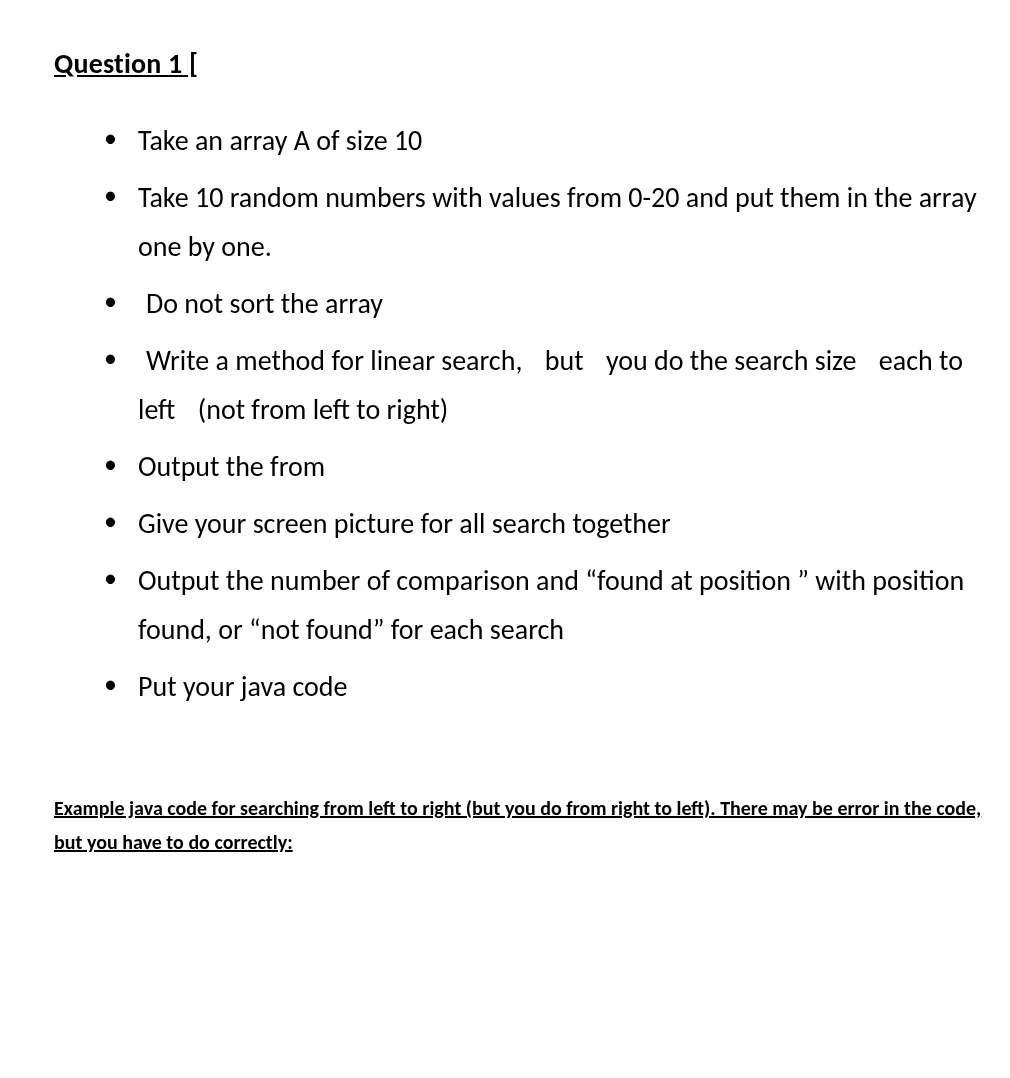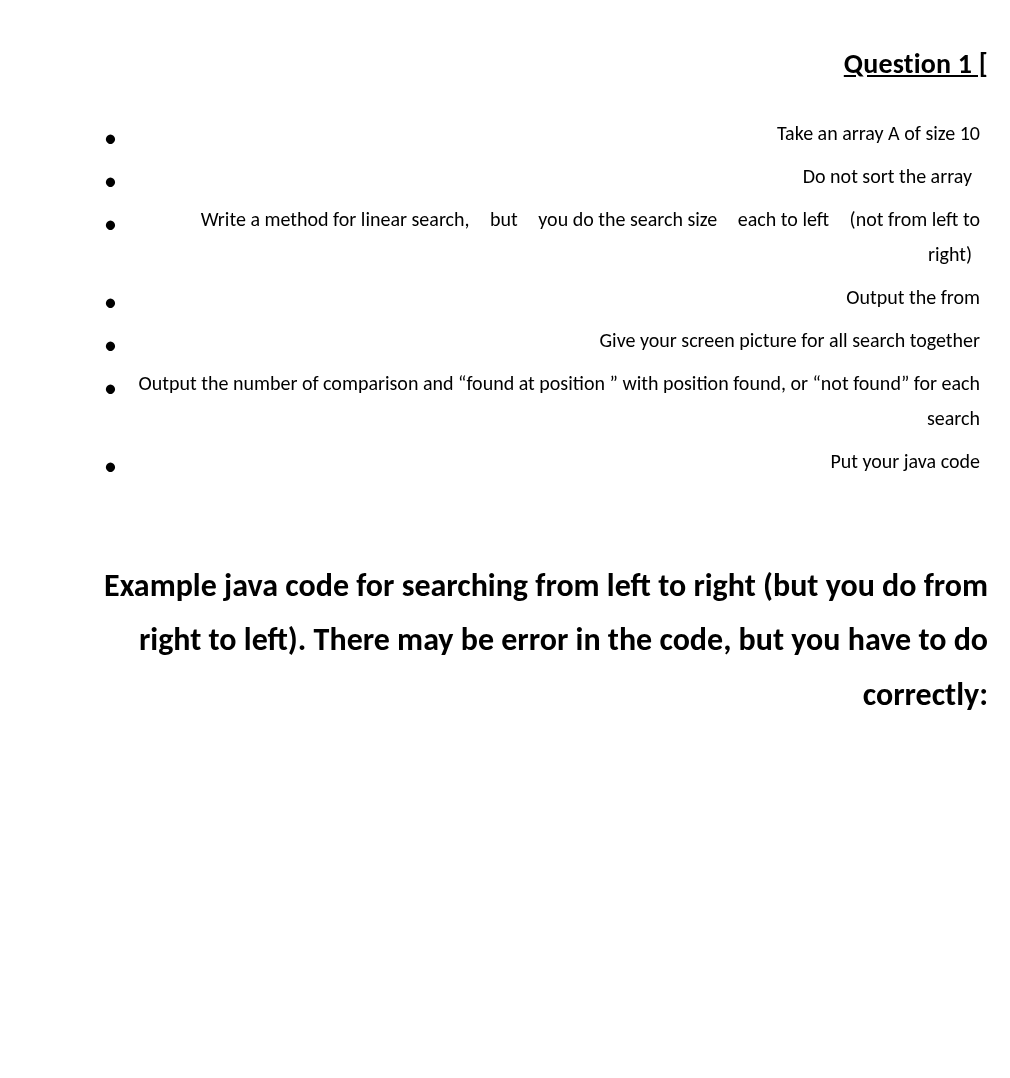--- a/index.html
+++ b/index.html
@@ -1,19 +1,18 @@
 <!DOCTYPE html>
 <html><head>
   <meta charset="utf-8">
   <style>
     * {
       margin: 8px;
       padding: 0;
       box-sizing: border-box;
-      text-align: right;
     }
     body {
       font-family: Calibri, 'Segoe UI', Arial, sans-serif;
       background: #ffffff;
       color: #000000;
       width: 1010px;
       padding: 15px 30px 40px 30px;
       font-size: 28px;
       line-height: 1.75;
     }
@@ -26,46 +25,48 @@
     }
     ul {
       list-style: none;
       padding-left: 42px;
       margin-bottom: 80px;
     }
     li {
       position: relative;
       padding-left: 34px;
       margin-bottom: 2px;
-      font-size: 20px;
+      font-size: 28px;
     }
     li::before {
       content: "•";
       position: absolute;
       left: 0;
       top: 0;
       font-size: 26px;
     }
     .b {
       font-weight: normal;
     }
     .footer-heading {
       font-weight: bold;
-      font-size: 32px;
+      text-decoration: underline;
+      font-size: 20px;
       line-height: 1.7;
       padding-left: 0;
     }
   </style>
 </head>
 <body>
 
 <div class="heading">Question 1 [</div>
 
 <ul>
   <li>Take an array A of size 10</li>
+  <li>Take 10 random numbers with values from 0-20 and put them in the array one by one.</li>
   <li><span class="b">Do not sort the array</span></li>
   <li><span>Write a method for linear search, </span><span class="b">but</span><span> you do the search size </span><span class="b">each to left</span><span> (not from left to right)</span></li>
   <li>Output the from</li>
   <li>Give your screen picture for all search together</li>
   <li>Output the number of comparison and “found at position ” with position found, or “not found” for each  search</li>
   <li>Put your java code</li>
 </ul>
 
 <div class="footer-heading">Example java code for searching from left to right (but you do from right to left). There may be error in the code, but you have to do correctly:</div>
 

